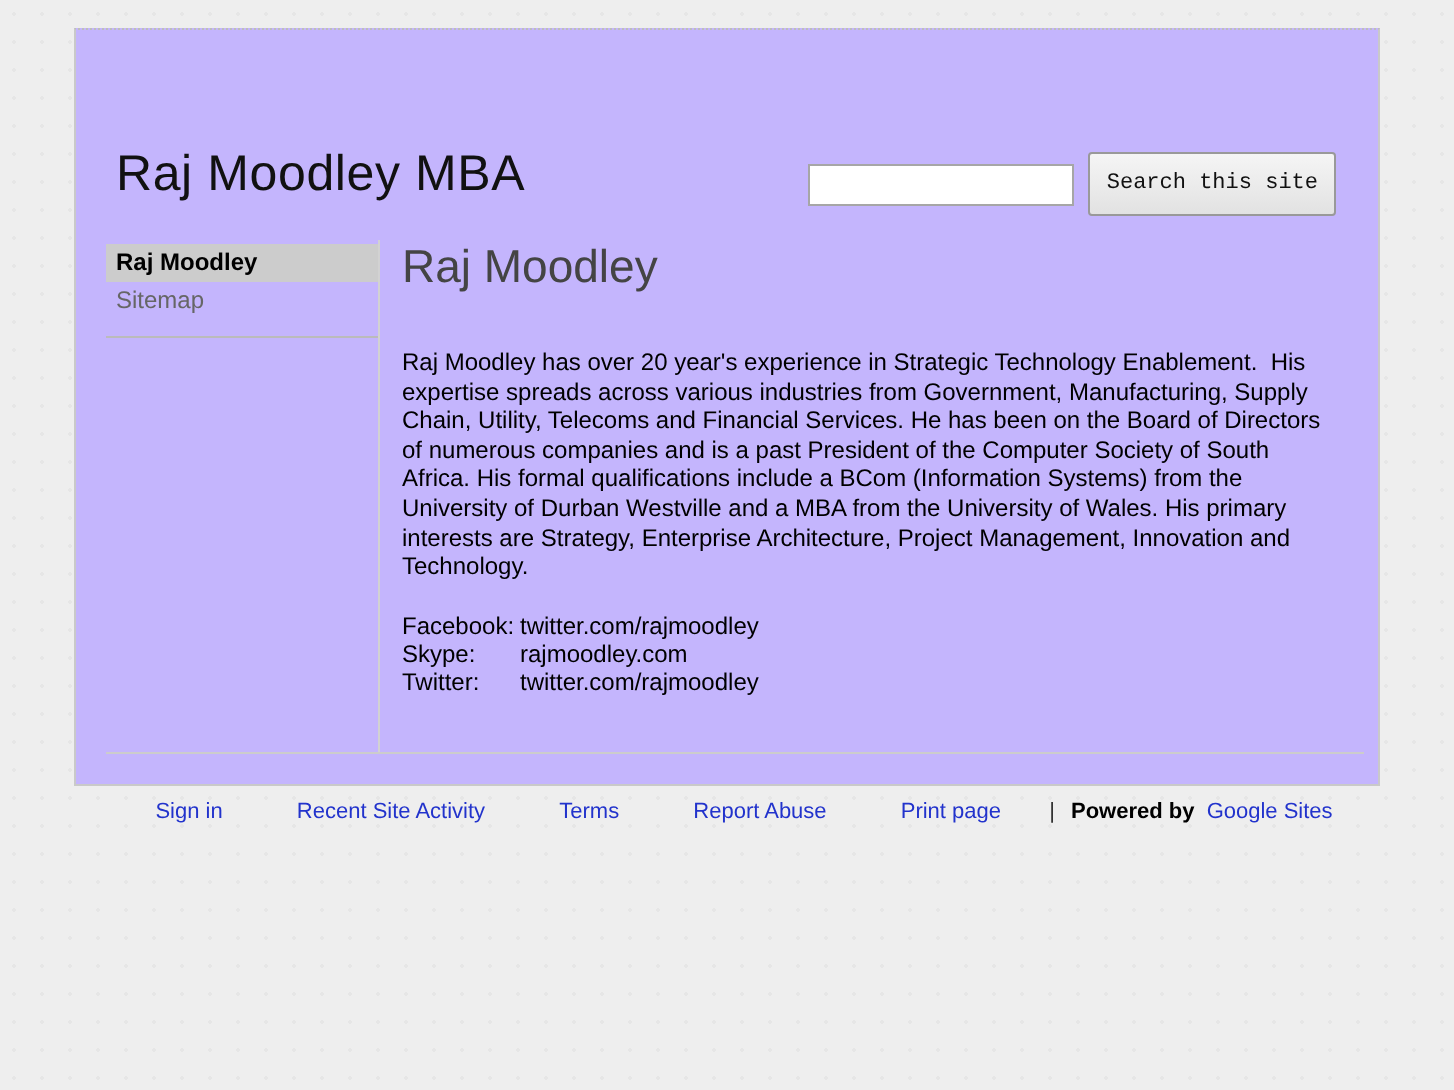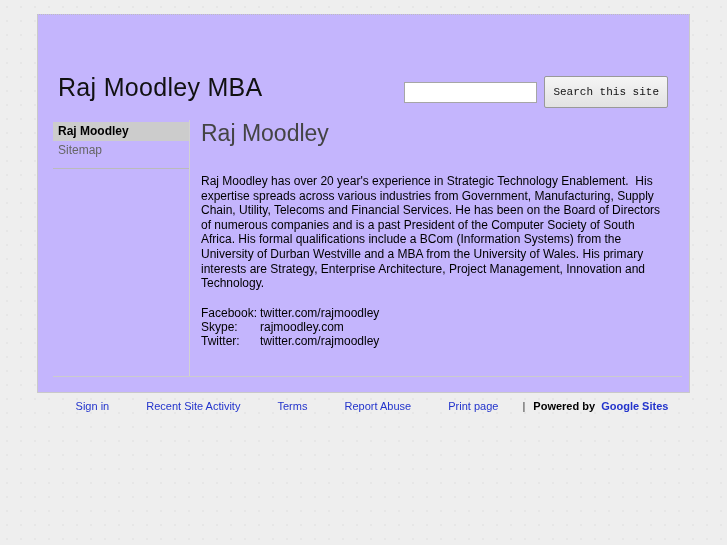--- a/index.html
+++ b/index.html
@@ -124,21 +124,21 @@
   }
   .footer a.flink {
     color: #2233cc;
     text-decoration: none;
     margin: 0 17px;
     cursor: pointer;
   }
   .footer .sep { margin: 0 4px; color: #333; }
   .powered-by { font-weight: bold; color: #000; margin-left: 1px; }
   .powered-link {
-    font-weight: bold;
+    font-weight: normal;
     color: #2233cc;
     text-decoration: none;
     margin-left: 3px;
     cursor: pointer;
   }
 </style>
 </head>
 <body>
 
 <div class="site-box">

